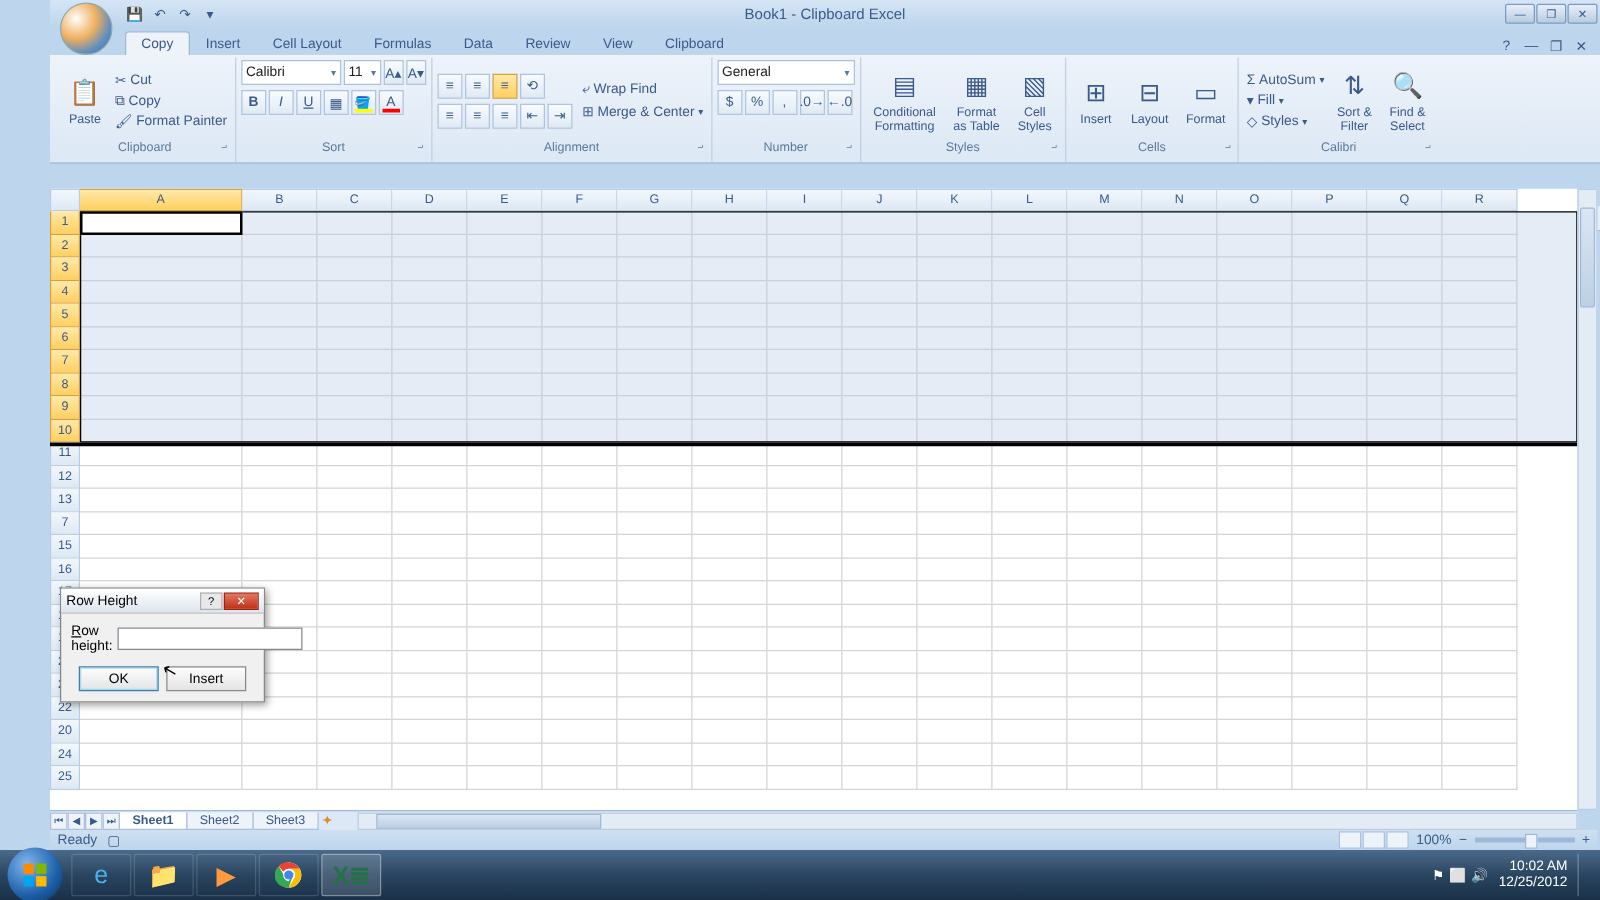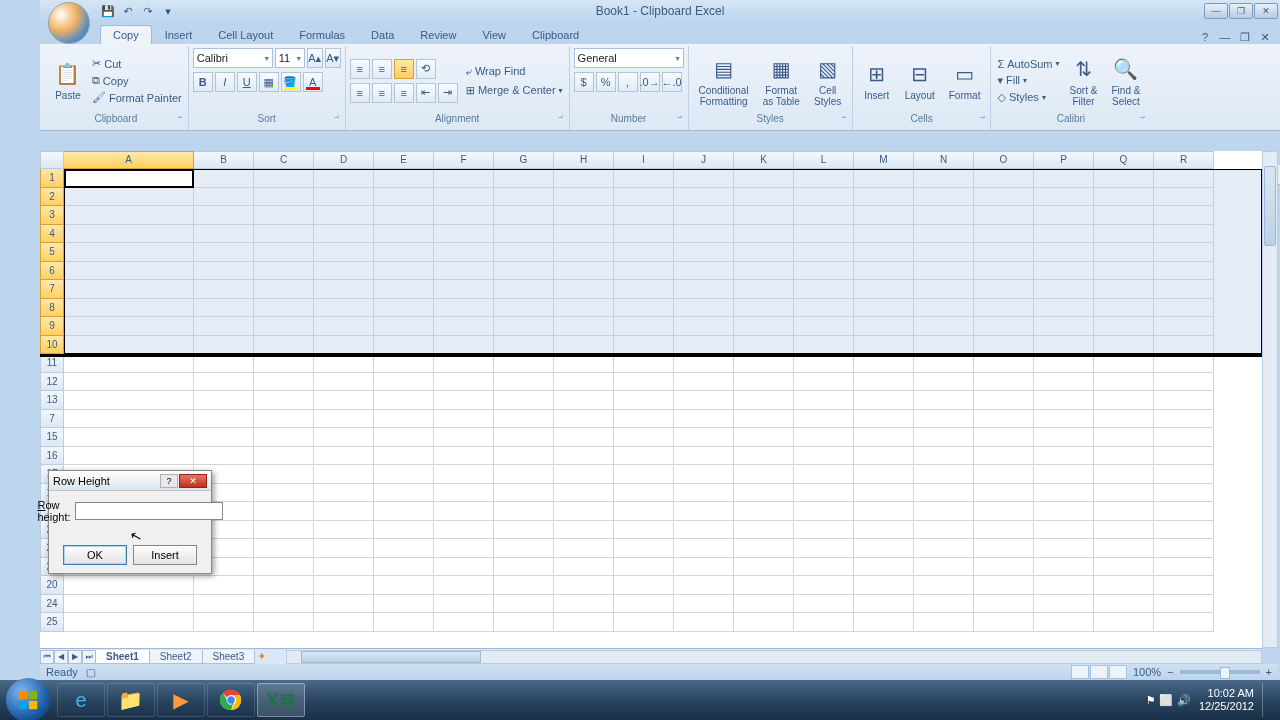--- a/index.html
+++ b/index.html
@@ -81,21 +81,21 @@
 .zoom-slider{width:80px;height:4px;background:#9db8d8;margin:0 6px;position:relative;}
 .zoom-slider::after{content:"";position:absolute;left:40px;top:-3px;width:8px;height:10px;background:#eef3fa;border:1px solid #9db8d8;}
 
 
 .dialog { position:absolute; top:470px; left:48px; width:164px; background:#f0f0f0; border:1px solid #888; box-shadow:2px 2px 6px rgba(0,0,0,0.4); }
 .dlg-title { height:20px; background:linear-gradient(#fff,#dce5ee); display:flex; align-items:center; padding:0 4px; font-size:11px; border-bottom:1px solid #c0c0c0;}
 .dlg-title .spacer{flex:1;}
 .dlg-title .help-b{width:18px;height:14px;background:#e8e8e8;border:1px solid #b0b0b0;font-size:9px;text-align:center;line-height:12px;margin-right:1px;}
 .dlg-title .close-b{width:28px;height:14px;background:linear-gradient(#e07860,#c03018);border:1px solid #a02010;color:#fff;font-size:9px;text-align:center;line-height:12px;}
 .dlg-body { padding:8px; }
-.dlg-row{display:flex;align-items:center;gap:4px;margin-bottom:22px;justify-content:center;}
+.dlg-row{display:flex;align-items:center;gap:4px;margin-bottom:10px;}
 .dlg-row label{font-size:11px;}
 .dlg-row input{flex:1;height:18px;border:1px solid #828790;padding:0 2px;font-size:11px;}
 .dlg-btns{display:flex;gap:6px;justify-content:center;}
 .dlg-btn{width:64px;height:20px;border:1px solid #888;background:linear-gradient(#fdfdfd,#e4e4e4);font-size:11px;}
 .dlg-btn.default{border:1px solid #3c7fb1;box-shadow:inset 0 0 0 1px #a8d8f0;}
 
 
 .cursor { position:absolute; top:528px; left:130px; font-size:14px; color:#000; pointer-events:none; transform:rotate(-15deg);}
 
 

